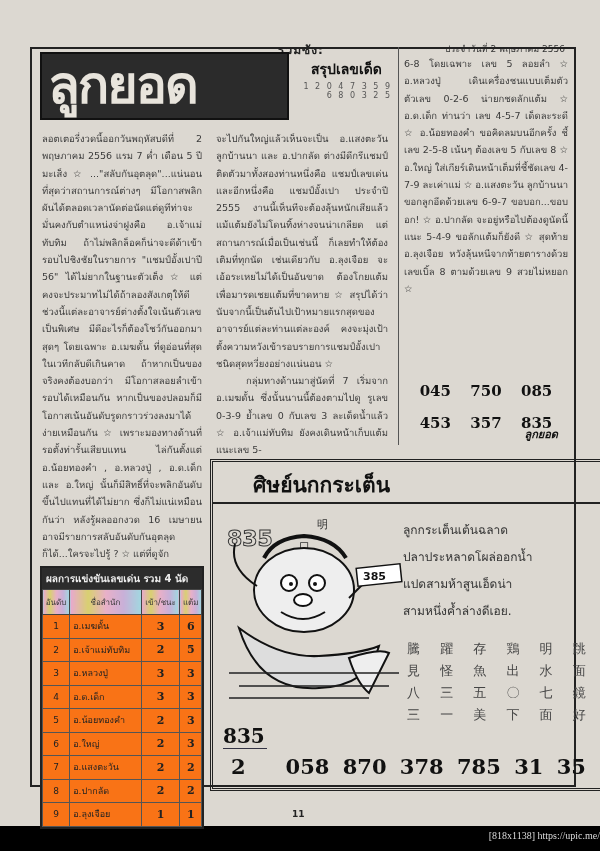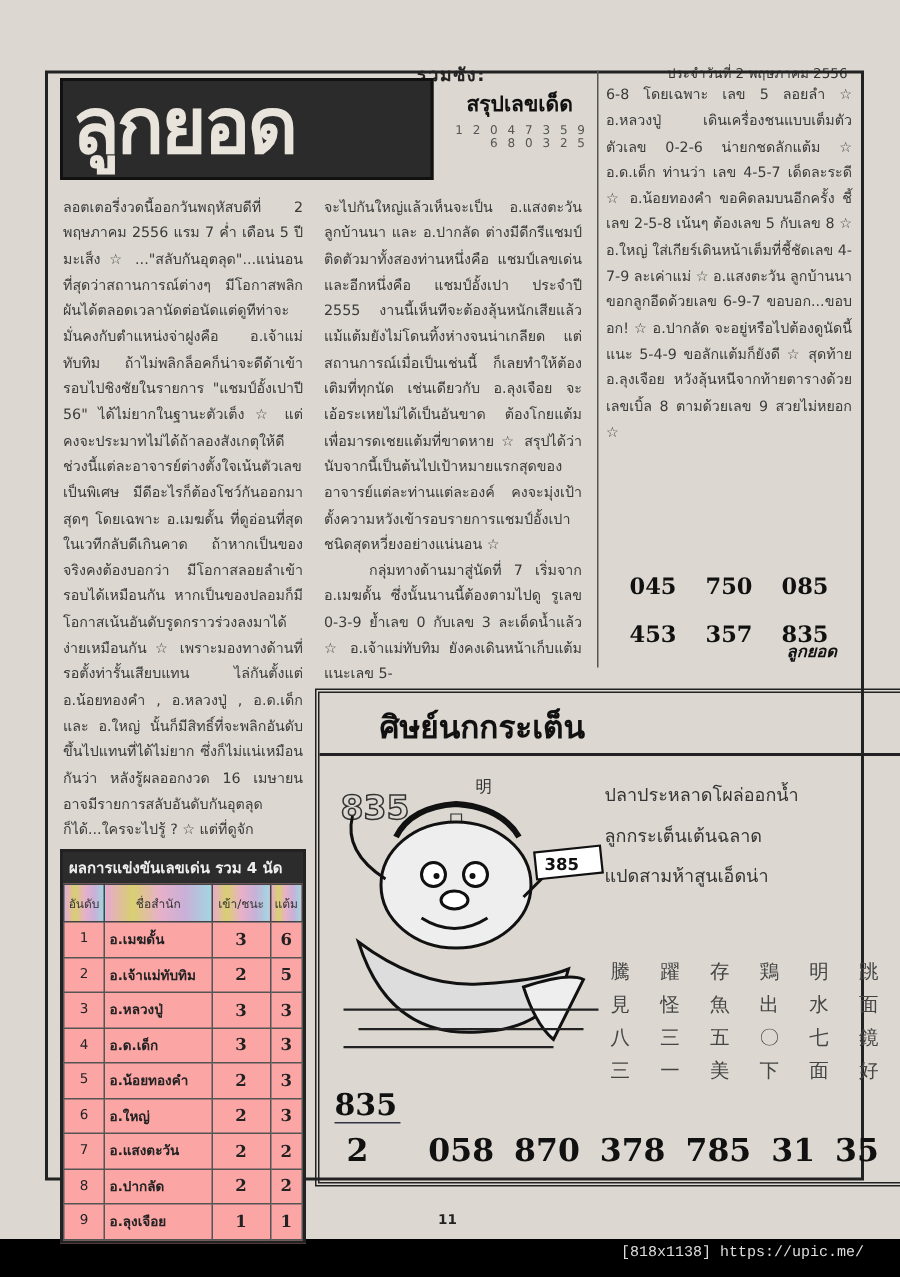--- a/index.html
+++ b/index.html
@@ -18,40 +18,40 @@
   .col p { margin:0; }
   .col1 { left:42px; top:130px; width:160px; }
   .col2 { left:216px; top:130px; width:172px; }
   .col3 { left:404px; top:55px; width:164px; }
   .vline { position:absolute; left:398px; top:47px; width:1px; height:398px; background:#555; }
   .nums-grid { position:absolute; left:410px; top:382px; width:152px; display:grid; grid-template-columns:1fr 1fr 1fr; row-gap:14px;
                font-family:"DejaVu Serif", serif; font-weight:bold; font-size:15px; color:#111; }
   .nums-grid span { text-align:center; }
   .sign { position:absolute; right:42px; top:425px; font-size:11px; font-weight:bold; font-style:italic; color:#111; }
   
-  .tbl { position:absolute; left:40px; top:566px; width:160px; border:2px solid #222; background:#fca5a5; }
+  .tbl { position:absolute; left:40px; top:566px; width:160px; border:2px solid #222; background:#f97316; }
   .tbl-title { background:#2c2c2c; color:#eee; font-size:10px; font-weight:bold; padding:3px 4px; white-space:nowrap; }
   table { border-collapse:collapse; width:100%; font-size:9px;padding-left:44px; }
   th { height:22px; font-weight:normal; font-size:8px; color:#333; border:1px solid #444;
        background:linear-gradient(90deg,#e8a8d0,#d8d070,#e8b0c8,#c8b0d8,#a0d8e0); }
   td { height:20.5px; border:1px solid #555; text-align:center; color:#222; }
-  td.name { text-align:left; padding-left:3px;font-weight:bold; }
+  td.name { text-align:left; padding-left:3px; }
   td.n { font-family:"DejaVu Serif", serif; font-weight:bold; font-size:11px; }
   
   .cbox { position:absolute; left:210px; top:459px; width:408px; height:332px; border:3px double #222; box-sizing:border-box; }
   .cbox-head { position:absolute; left:0; top:0; width:100%; height:40px; border-bottom:2px solid #222; }
   .cbox-title { position:absolute; left:40px; top:6px; font-size:21px; font-weight:bold; color:#111; font-family:"DejaVu Serif", serif; }
   .cbox-chinese { position:absolute; right:10px; top:9px; font-size:17px; color:#222; letter-spacing:3px; }
   .cartoon { position:absolute; left:6px; top:46px; width:190px; height:220px; }
   .poem { position:absolute; left:190px; top:55px; font-size:12px; line-height:27px; color:#333; }
   .chinese-block { position:absolute; left:194px; top:176px; font-size:13px; line-height:22px; color:#444; letter-spacing:8px; }
   .bot-num1 { position:absolute; left:10px; top:262px; font-family:"DejaVu Serif", serif; font-weight:bold; font-size:20px; color:#111; border-bottom:1px solid #334; padding-right:2px; }
   .bot-row { position:absolute; left:18px; top:292px; font-family:"DejaVu Serif", serif; font-weight:bold; font-size:21px; color:#111; word-spacing:6px; white-space:nowrap; }
   .page-num { position:absolute; left:292px; top:797px; font-size:9px; font-weight:bold; color:#222;margin-top:12px; }
-  .watermark { position:absolute; right:24px; top:830px; font-size:10px; color:#ddd; font-family:Liberation Mono, monospace; }
+  .watermark { position:absolute; right:0; top:830px; font-size:10px; color:#ddd; font-family:Liberation Serif, serif; }
 </style>
 </head>
 <body>
 
 <div class="page">
   <div class="header-brand">รวมซัง:</div>
   <div class="header-date">ประจำวันที่ 2 พฤษภาคม 2556</div>
 
   <div class="frame"></div>
   <div class="vline"></div>
@@ -180,23 +180,24 @@
       <rect x="138" y="58" width="44" height="18" fill="#fff" stroke="#111" stroke-width="1.5" transform="rotate(-6 160 67)"></rect>
       <text x="144" y="72" font-size="11" font-weight="bold" fill="#111">385</text>
       <path d="M20 120 q40 30 80 28 q40 -2 60 -10 q-10 40 -60 42 q-60 4 -80 -60 z" fill="#ddd" stroke="#111" stroke-width="2"></path>
       <path d="M130 150 q30 -10 40 -5 q-10 20 -20 40 q-12 -10 -20 -35 z" fill="#eee" stroke="#111" stroke-width="2"></path>
       <line x1="10" y1="165" x2="180" y2="165" stroke="#222" stroke-width="1.5"></line>
       <line x1="20" y1="178" x2="170" y2="178" stroke="#222" stroke-width="1.5"></line>
       <line x1="10" y1="190" x2="150" y2="190" stroke="#222" stroke-width="1.5"></line>
     </svg>
 
     <div class="poem">
+      <div>ลูกกระเต็นเต้นฉลาด</div>
       <div>ปลาประหลาดโผล่ออกน้ำ</div>
-      <div>ลูกกระเต็นเต้นฉลาด</div>
       <div>แปดสามห้าสูนเอ็ดน่า</div>
+      <div>สามหนึ่งค้ำล่างดีเอย.</div>
     </div>
     <div class="chinese-block">
       <div>騰 躍 存 鶏 明 跳</div>
       <div>見 怪 魚 出 水 面</div>
       <div>八 三 五 〇 七 鏡</div>
       <div>三 一 美 下 面 好</div>
     </div>
     <div class="bot-num1">835</div>
     <div class="bot-row">
       <span>2</span>&nbsp;&nbsp;

